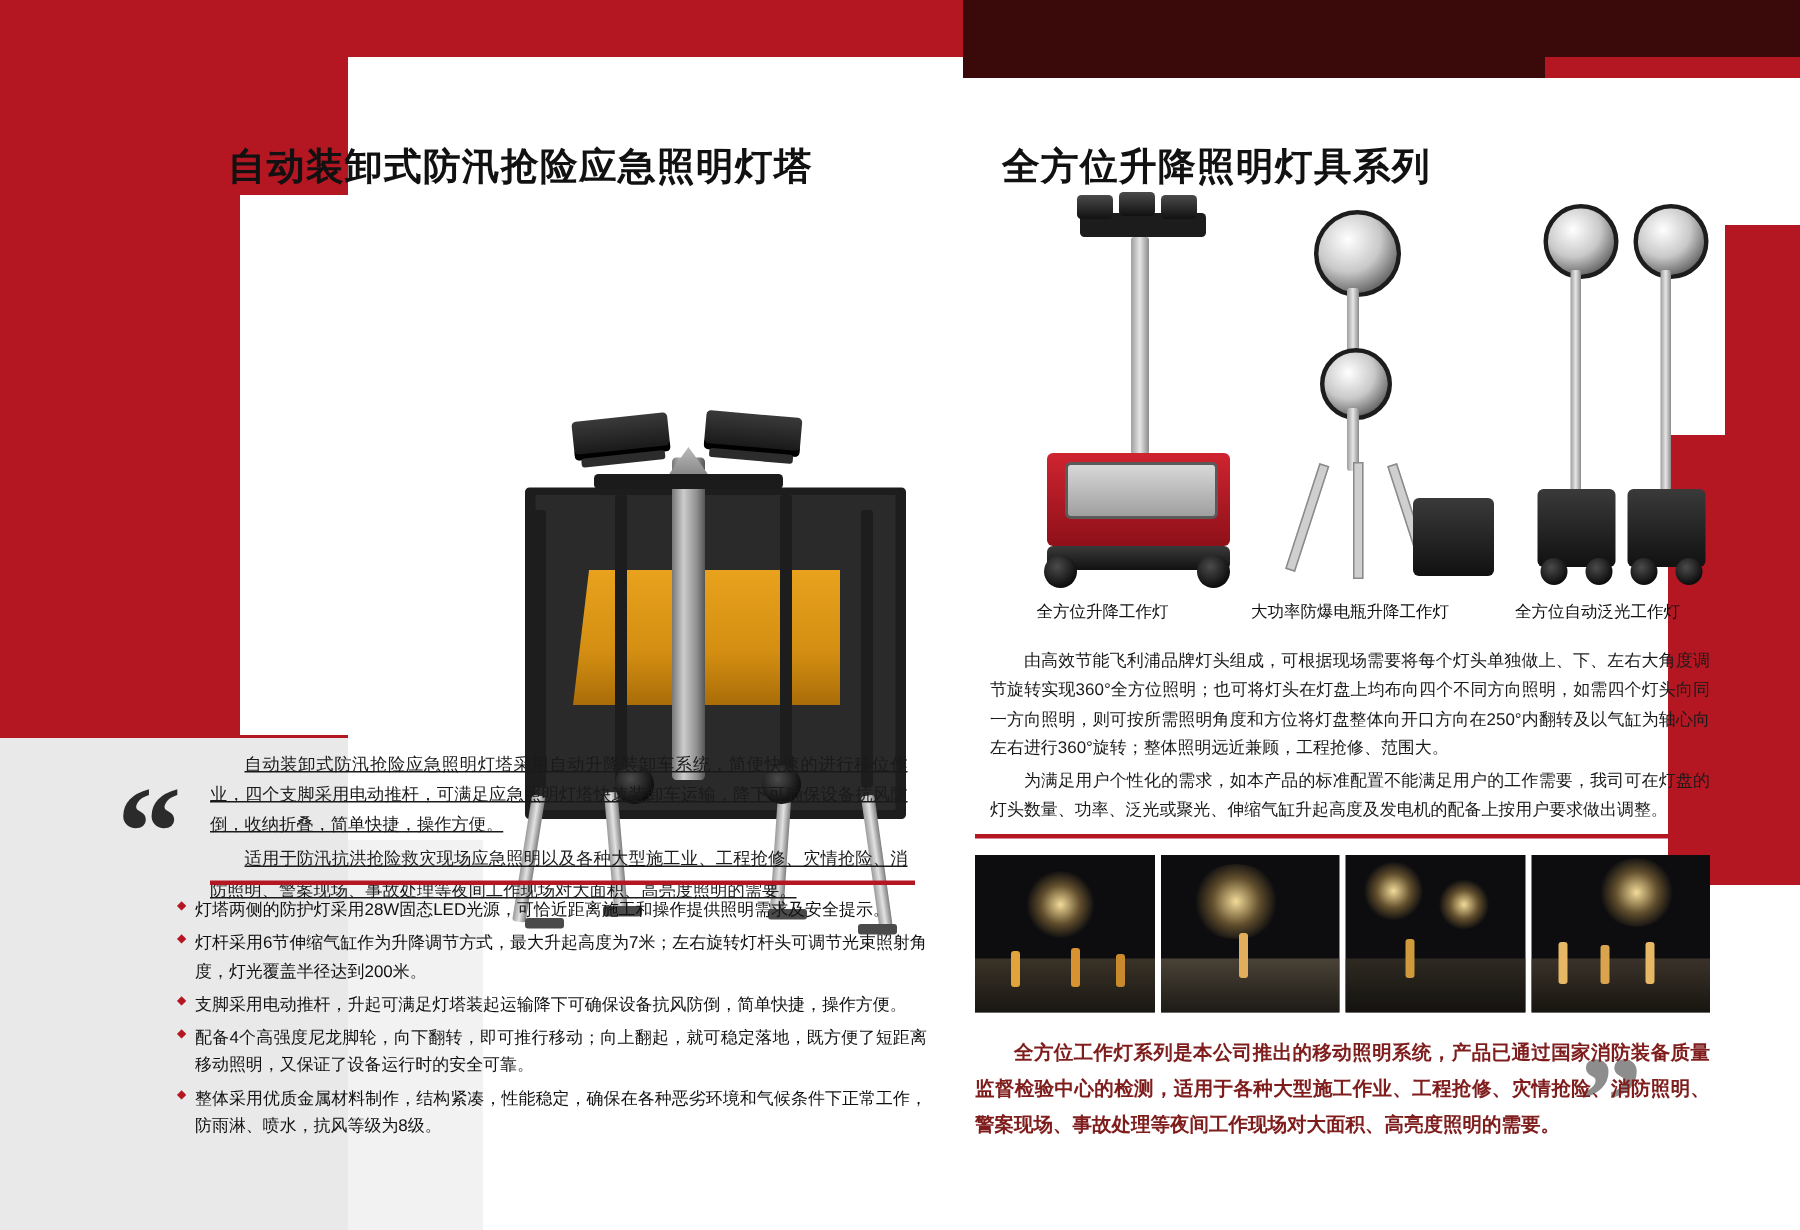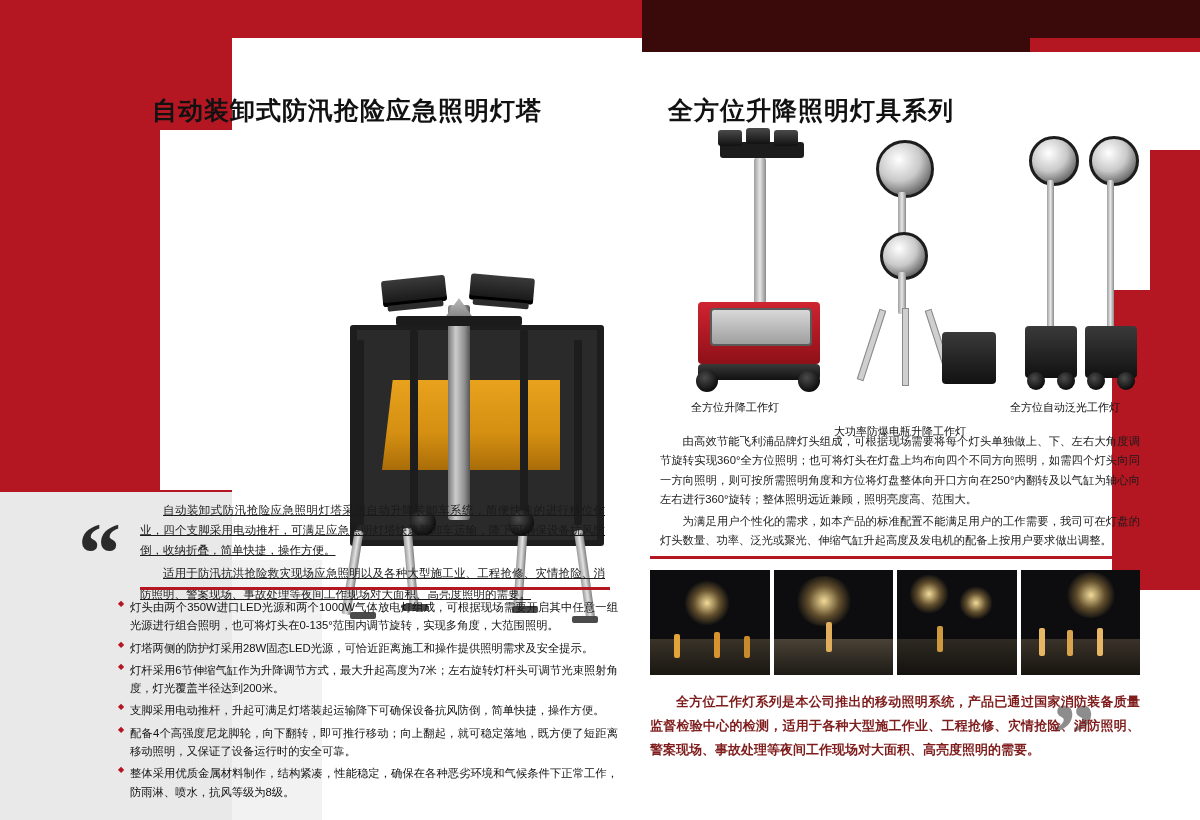--- a/index.html
+++ b/index.html
@@ -446,21 +446,20 @@
 
   <div class="left-intro">
     <p>自动装卸式防汛抢险应急照明灯塔采用自动升降装卸车系统，简便快速的进行移位作业，四个支脚采用电动推杆，可满足应急照明灯塔快速装卸车运输，降下可确保设备抗风防倒，收纳折叠，简单快捷，操作方便。</p>
     <p>适用于防汛抗洪抢险救灾现场应急照明以及各种大型施工业、工程抢修、灾情抢险、消防照明、警案现场、事故处理等夜间工作现场对大面积、高亮度照明的需要。</p>
   </div>
 
   <div class="red-divider"></div>
 
   <div class="bullets">
     <ul>
-      <li>灯头由两个350W进口LED光源和两个1000W气体放电灯组成，可根据现场需要开启其中任意一组光源进行组合照明，也可将灯头在0-135°范围内调节旋转，实现多角度，大范围照明。</li>
       <li>灯塔两侧的防护灯采用28W固态LED光源，可恰近距离施工和操作提供照明需求及安全提示。</li>
       <li>灯杆采用6节伸缩气缸作为升降调节方式，最大升起高度为7米；左右旋转灯杆头可调节光束照射角度，灯光覆盖半径达到200米。</li>
       <li>支脚采用电动推杆，升起可满足灯塔装起运输降下可确保设备抗风防倒，简单快捷，操作方便。</li>
       <li>配备4个高强度尼龙脚轮，向下翻转，即可推行移动；向上翻起，就可稳定落地，既方便了短距离移动照明，又保证了设备运行时的安全可靠。</li>
       <li>整体采用优质金属材料制作，结构紧凑，性能稳定，确保在各种恶劣环境和气候条件下正常工作，防雨淋、喷水，抗风等级为8级。</li>
     </ul>
   </div>
 
   <div class="right-photos">
 
@@ -497,26 +496,26 @@
       <div class="art black-case" style="left:60px;top:196px;width:52px;height:52px;"></div>
       <div class="art wheel" style="left:2px;top:242px;width:18px;height:18px;"></div>
       <div class="art wheel" style="left:32px;top:242px;width:18px;height:18px;"></div>
       <div class="art wheel" style="left:62px;top:242px;width:18px;height:18px;"></div>
       <div class="art wheel" style="left:92px;top:242px;width:18px;height:18px;"></div>
     </div>
   </div>
 
   <div class="caption-row">
     <span style="width:150px;">全方位升降工作灯</span>
-    <span style="width:180px;margin-top:24px;">大功率防爆电瓶升降工作灯</span>
+    <span style="width:180px;">大功率防爆电瓶升降工作灯</span>
     <span style="width:150px;">全方位自动泛光工作灯</span>
   </div>
 
   <div class="right-intro">
-    <p>由高效节能飞利浦品牌灯头组成，可根据现场需要将每个灯头单独做上、下、左右大角度调节旋转实现360°全方位照明；也可将灯头在灯盘上均布向四个不同方向照明，如需四个灯头向同一方向照明，则可按所需照明角度和方位将灯盘整体向开口方向在250°内翻转及以气缸为轴心向左右进行360°旋转；整体照明远近兼顾，照明亮度高、范围大。</p>
+    <p>由高效节能飞利浦品牌灯头组成，可根据现场需要将每个灯头单独做上、下、左右大角度调节旋转实现360°全方位照明；也可将灯头在灯盘上均布向四个不同方向照明，如需四个灯头向同一方向照明，则可按所需照明角度和方位将灯盘整体向开口方向在250°内翻转及以气缸为轴心向左右进行360°旋转；整体照明远近兼顾，工程抢修、范围大。</p>
     <p>为满足用户个性化的需求，如本产品的标准配置不能满足用户的工作需要，我司可在灯盘的灯头数量、功率、泛光或聚光、伸缩气缸升起高度及发电机的配备上按用户要求做出调整。</p>
   </div>
 
   <div class="red-divider-2"></div>
 
   <div class="gallery">
     <div class="shot">
       <div class="ground"></div>
       <div class="glow" style="left:34px;top:10px;width:46px;height:46px;"></div>
       <div class="person" style="left:24px;top:64px;height:24px;"></div>

